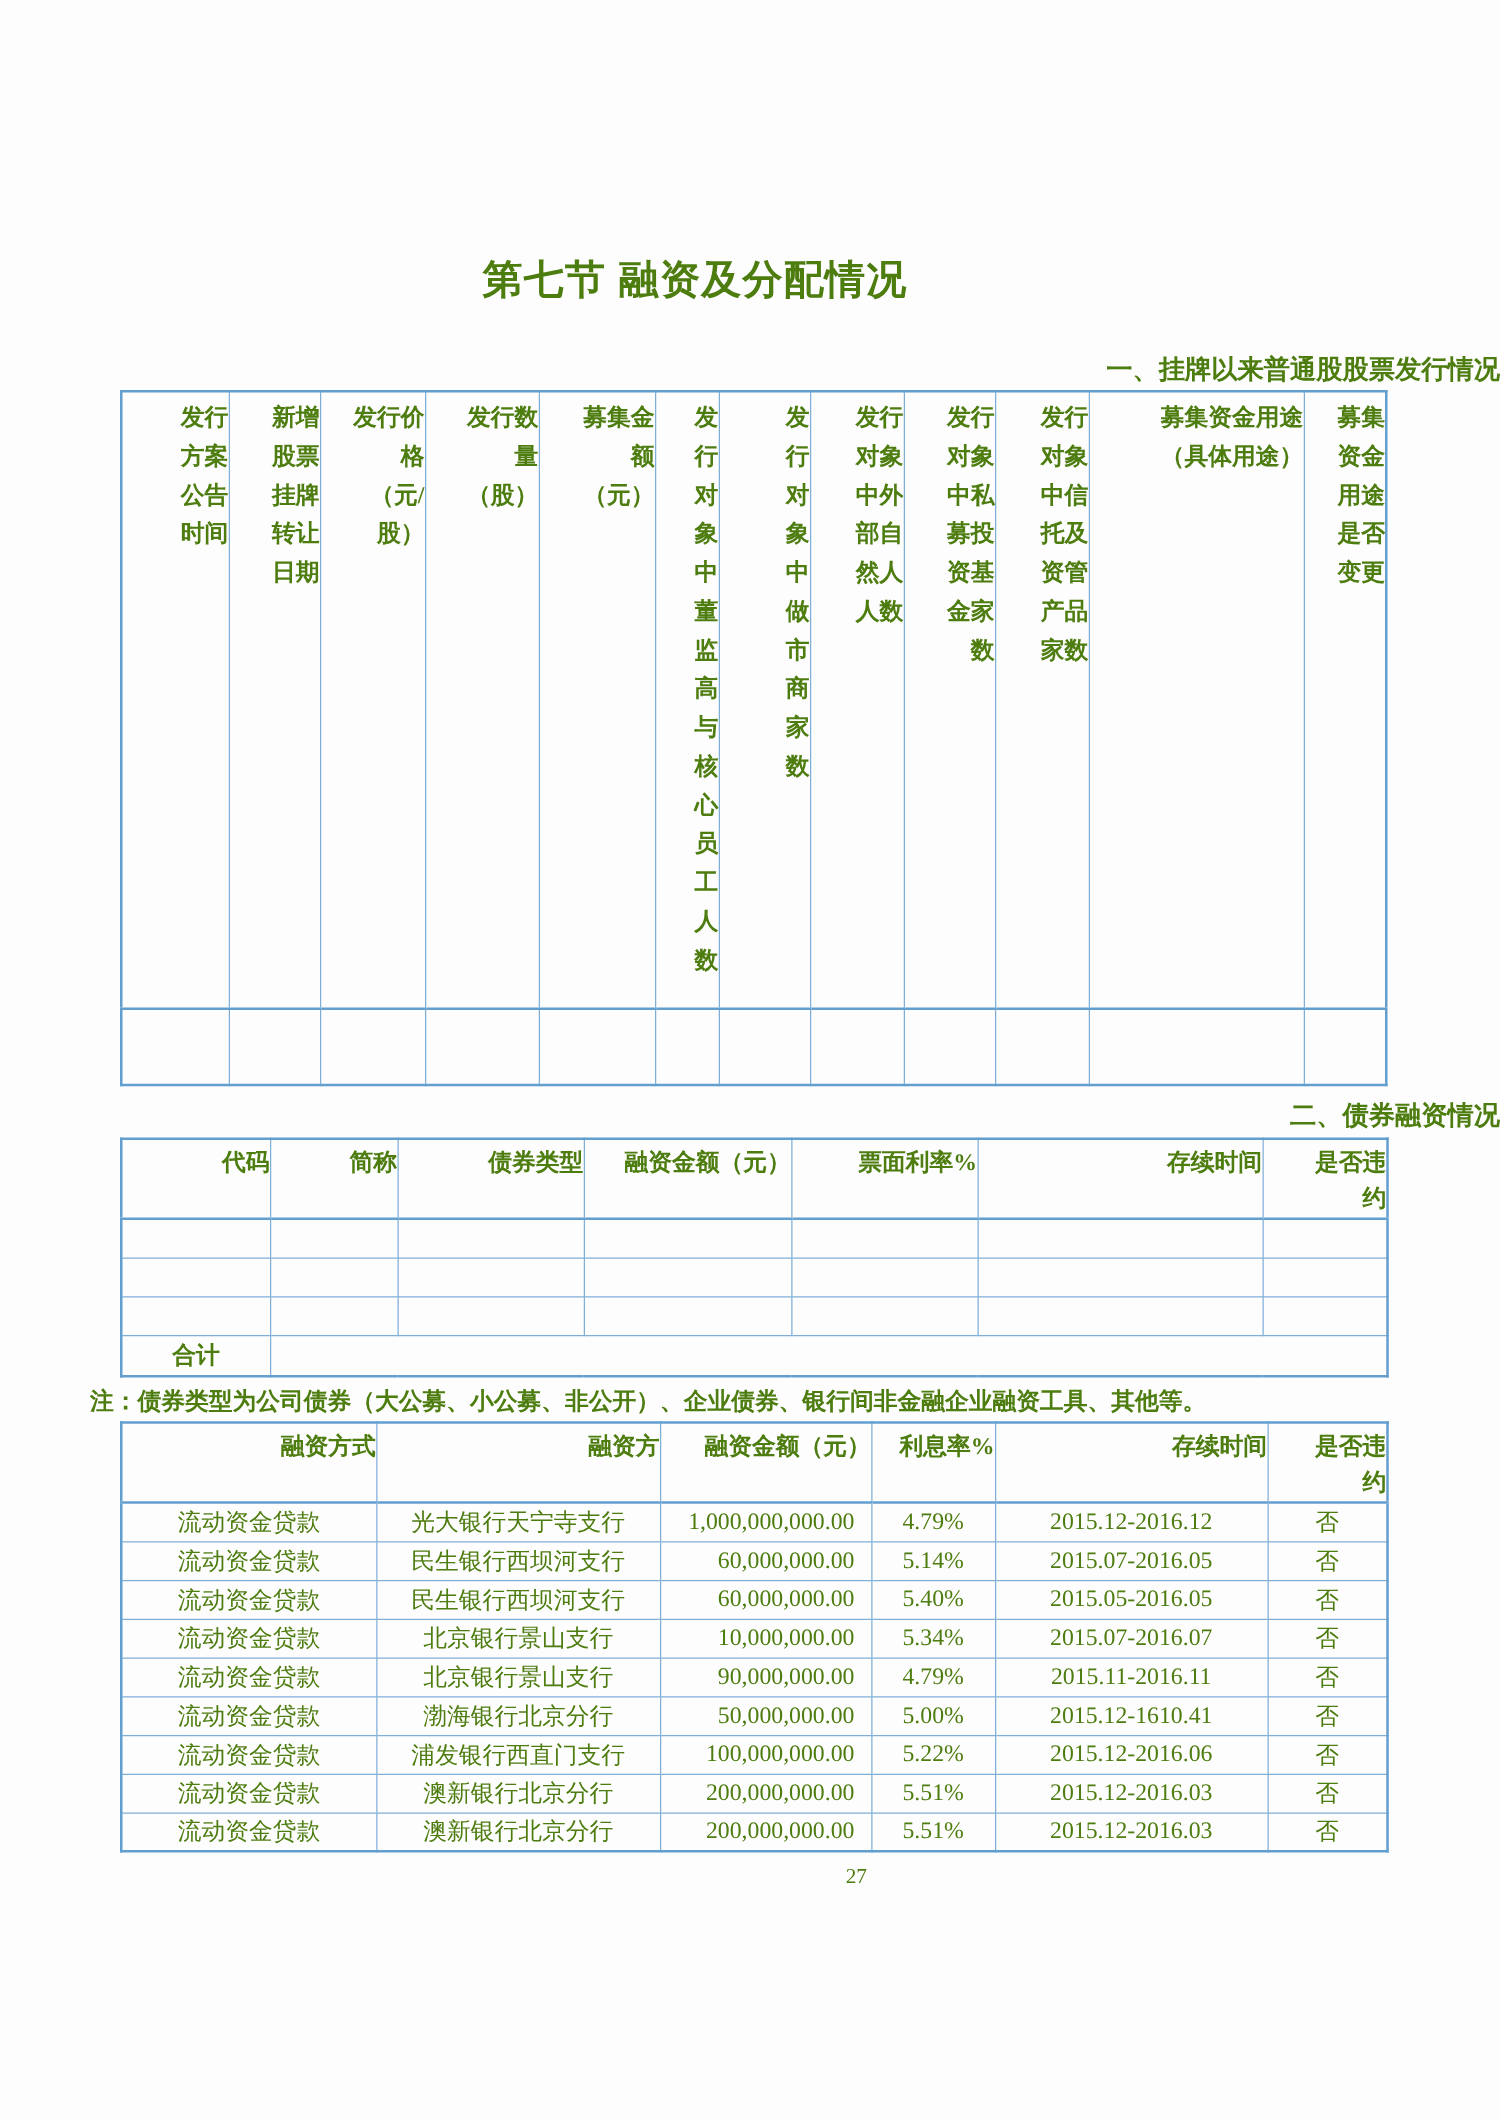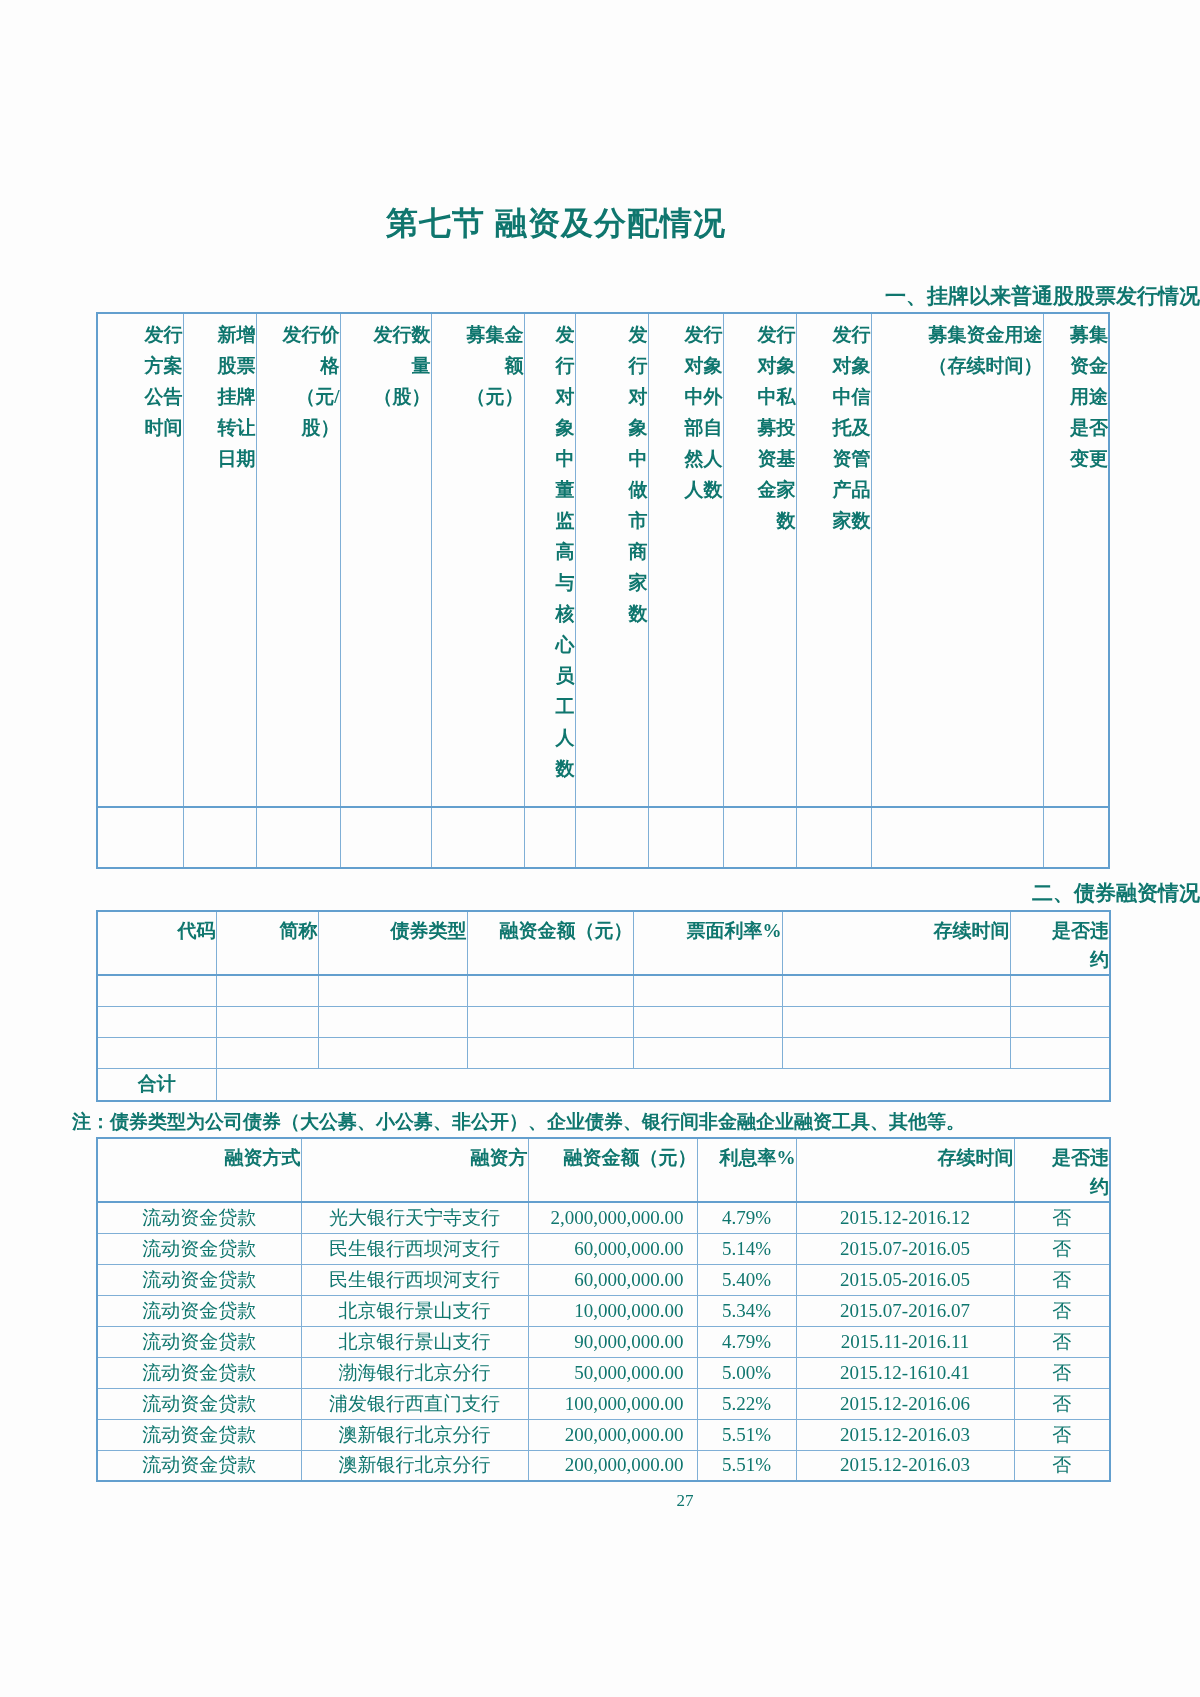--- a/index.html
+++ b/index.html
@@ -2,21 +2,21 @@
 <html lang="zh" style="--bc: #7fafd6; --bc-strong: #639fce;"><head>
 <meta charset="utf-8">
 <style>
   :root{ --bc:#7fafd6; --bc-strong:#639fce; }
   html,body{margin:0;padding:0;}
   body{background:#ffffff;}
   .page{
     position:relative;
     width:1200px;height:1697px;
     background:#fdfdfd;
-    color:#0f766e;
+    color:#4d7c0f;
     font-family:"Liberation Serif","DejaVu Serif",serif;
     overflow:hidden;
   }
   .doc-title{
     margin-top:203px;
     text-align:center;
     padding-right:88px;
     font-family:"Liberation Sans","DejaVu Sans",sans-serif;
     font-weight:bold;
     font-size:32px;
@@ -172,21 +172,21 @@
 金家
 数</th>
           <th>发行
 对象
 中信
 托及
 资管
 产品
 家数</th>
           <th>募集资金用途
-（存续时间）</th>
+（具体用途）</th>
           <th>募集
 资金
 用途
 是否
 变更</th>
         </tr>
     </thead>
     <tbody>
       <tr>
           <td></td>
@@ -283,21 +283,21 @@
           <th>利息率%</th>
           <th>存续时间</th>
           <th>是否违
 约</th>
         </tr>
     </thead>
     <tbody>
         <tr>
           <td>流动资金贷款</td>
           <td>光大银行天宁寺支行</td>
-          <td class="al-r">2,000,000,000.00</td>
+          <td class="al-r">1,000,000,000.00</td>
           <td>4.79%</td>
           <td>2015.12-2016.12</td>
           <td>否</td>
         </tr>
         <tr>
           <td>流动资金贷款</td>
           <td>民生银行西坝河支行</td>
           <td class="al-r">60,000,000.00</td>
           <td>5.14%</td>
           <td>2015.07-2016.05</td>

